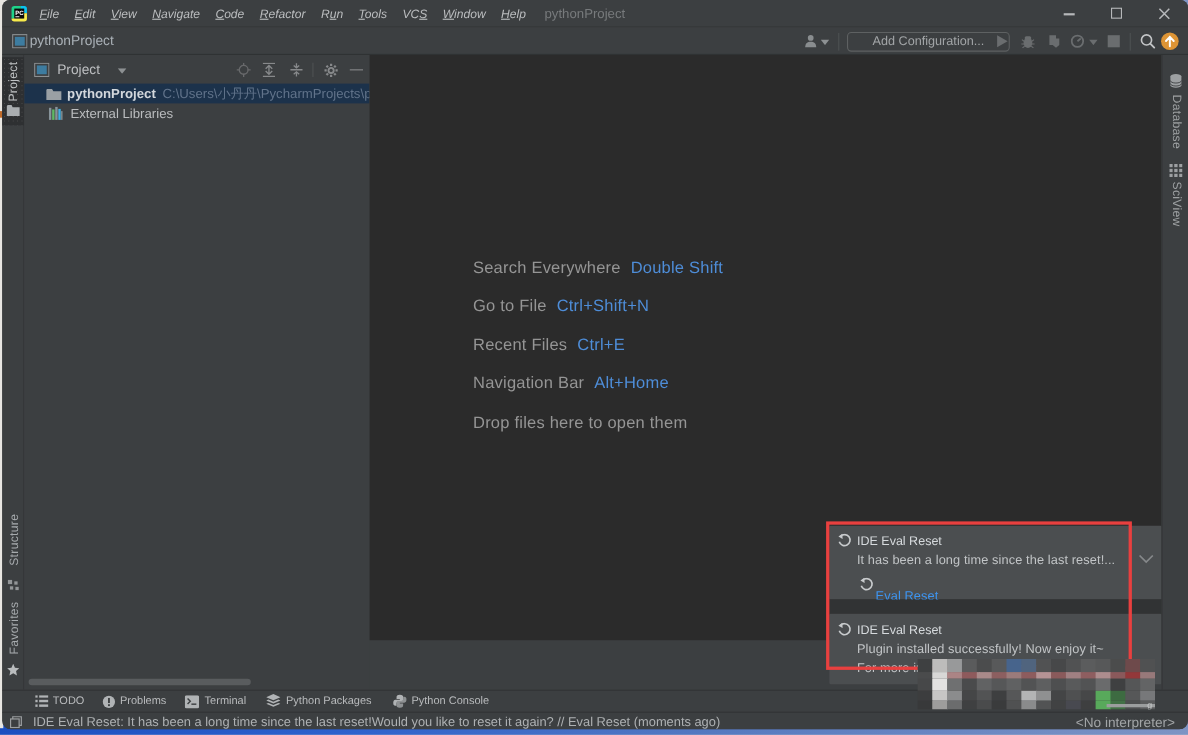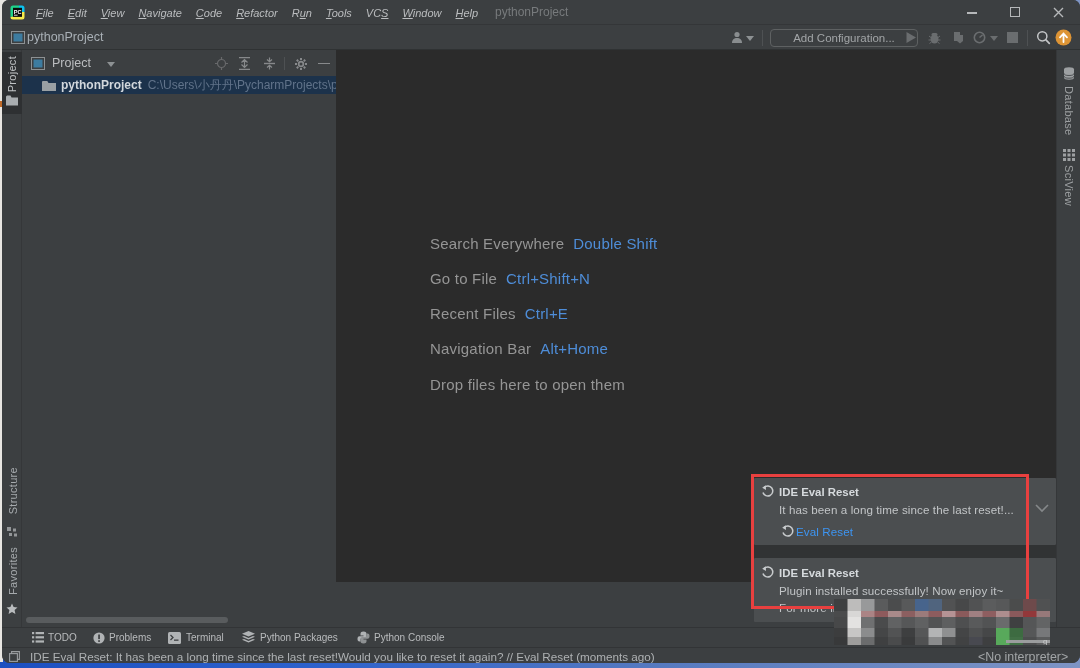--- a/index.html
+++ b/index.html
@@ -33,21 +33,21 @@
 #rowsel { top:26px; background:#1c324b; }
 #pscroll { left:4px; top:567px; width:202px; height:6px; background:#595c5e; border-radius:3px; }
 
 #editor { left:334px; top:50px; width:720px; height:532px; background:#2b2b2b; }
 .sc { position:absolute; left:94px; font-size:15px; color:#959595; letter-spacing:0.2px; white-space:nowrap; }
 .sc b { color:#4e8dd8; font-weight:normal; margin-left:9px; }
 
 #rstrip { left:1054px; top:50px; width:24px; height:577px; background:#3c3f41; border-left:1px solid #353739; }
 
 .balloon { left:418px; width:302px; background:#4b4e50; border-radius:1px; }
-.btitle { position:absolute; left:25px; font-size:11.4px; font-weight:bold; color:#d6dadd; white-space:nowrap; }
+.btitle { position:absolute; left:25px; font-size:11.4px; font-weight:normal; color:#d6dadd; white-space:nowrap; }
 .btext { position:absolute; left:25px; font-size:11.6px; color:#c2c5c7; white-space:nowrap; letter-spacing:0.1px; }
 #redrect { left:415px; top:424px; width:278px; height:135px; border:3px solid #e8403f; }
 
 #btoolbar { left:0; top:627px; width:1078px; height:20px; background:#3c3f41; border-top:1px solid #323436; display:flex; align-items:center; color:#b9bbbd; font-size:10px; }
 #btoolbar .it { display:flex; align-items:center; position:absolute; }
 #statusbar { left:0; top:647px; width:1078px; height:16px; background:#3c3f41; border-top:1px solid #323436; color:#aeb1b3; font-size:11.7px; }
 svg { display:block; }
 </style>
 </head>
 <body>
@@ -190,41 +190,51 @@
   </svg>
   <div class="abs" style="left:296px;top:12.5px;width:12px;height:1.8px;background:#87898b"></div>
  </div>
  <div class="abs row" id="rowsel">
   <svg style="margin-left:20px" width="14" height="11" viewBox="0 0 14 11">
           <path d="M0 1.5 L0 11 L14 11 L14 3 L6.5 3 L5.3 1 L1 1 Z" fill="#9aa0a4"></path>
         </svg>
   <b style="margin-left:5px;color:#d2d7dc">pythonProject</b>
   <span style="margin-left:6px;color:#61738a">C:\Users\小丹丹\PycharmProjects\py</span>
  </div>
+ <div class="abs row" style="top:44px">
+  <svg style="margin-left:22px" width="13" height="12" viewBox="0 0 13 12">
+   <rect x="0.5" y="1" width="2.2" height="11" fill="#87939a"></rect>
+          <rect x="3.4" y="2.5" width="2.2" height="9.5" fill="#5fb865"></rect>
+   <rect x="6.2" y="0" width="2.2" height="12" fill="#87939a"></rect>
+          <rect x="9" y="2" width="2.2" height="10" fill="#42b0e2"></rect>
+   <rect x="11.6" y="4" width="1.4" height="8" fill="#87939a"></rect>
+  </svg>
+  <span style="margin-left:7px">External Libraries</span>
+ </div>
  <div class="abs" id="pscroll"></div>
 </div>
 
 <div class="abs" id="editor">
  <div class="sc" style="top:185px">Search Everywhere<b>Double Shift</b></div>
  <div class="sc" style="top:220px">Go to File<b>Ctrl+Shift+N</b></div>
  <div class="sc" style="top:255px">Recent Files<b>Ctrl+E</b></div>
  <div class="sc" style="top:290px">Navigation Bar<b>Alt+Home</b></div>
  <div class="sc" style="top:326px">Drop files here to open them</div>
  <div class="abs balloon" style="top:428px;height:67px">
   <svg class="abs" style="left:7px;top:7px" width="13" height="13" viewBox="0 0 13 13">
    <path d="M3.2 2.5 A5 5 0 1 1 2 7.5" fill="none" stroke="#c8cbcd" stroke-width="1.5"></path>
    <path d="M4.8 0.2 L1.2 2.8 L5 5 Z" fill="#c8cbcd"></path>
   </svg>
   <div class="btitle" style="top:7.5px">IDE Eval Reset</div>
   <div class="btext" style="top:25px">It has been a long time since the last reset!...</div>
   <svg class="abs" style="left:27px;top:47px" width="13" height="13" viewBox="0 0 13 13">
    <path d="M3.2 2.5 A5 5 0 1 1 2 7.5" fill="none" stroke="#c8cbcd" stroke-width="1.5"></path>
    <path d="M4.8 0.2 L1.2 2.8 L5 5 Z" fill="#c8cbcd"></path>
   </svg>
-  <div class="btext" style="left:42px;top:47px;color:#3d95f2">Eval Reset</div>
+  <div class="btext" style="left:42px;top:57px;color:#3d95f2">Eval Reset</div>
  </div>
  <div class="abs" style="left:418px;top:495px;width:302px;height:13px;background:#313334"></div>
  <svg class="abs" style="left:699px;top:454px" width="14" height="9" viewBox="0 0 14 9">
         <path d="M1 1 L7 7 L13 1" fill="none" stroke="#85888a" stroke-width="1.6"></path>
       </svg>
  <div class="abs balloon" style="top:508px;height:64px">
   <svg class="abs" style="left:7px;top:8px" width="13" height="13" viewBox="0 0 13 13">
    <path d="M3.2 2.5 A5 5 0 1 1 2 7.5" fill="none" stroke="#c8cbcd" stroke-width="1.5"></path>
    <path d="M4.8 0.2 L1.2 2.8 L5 5 Z" fill="#c8cbcd"></path>
   </svg>

